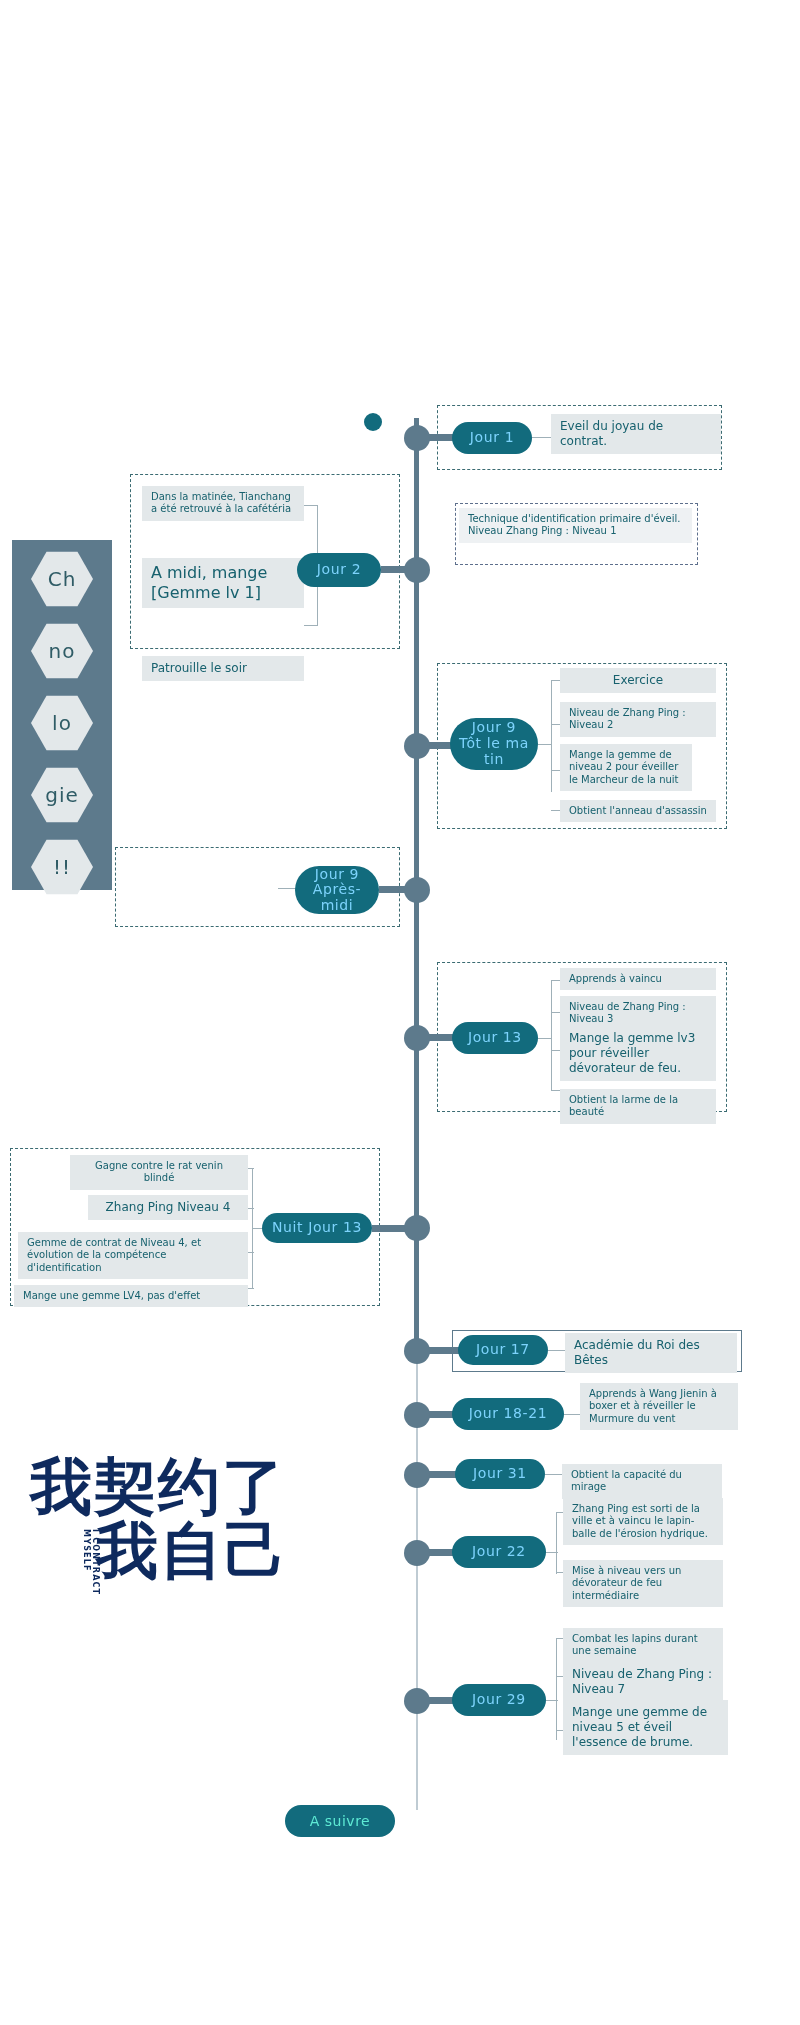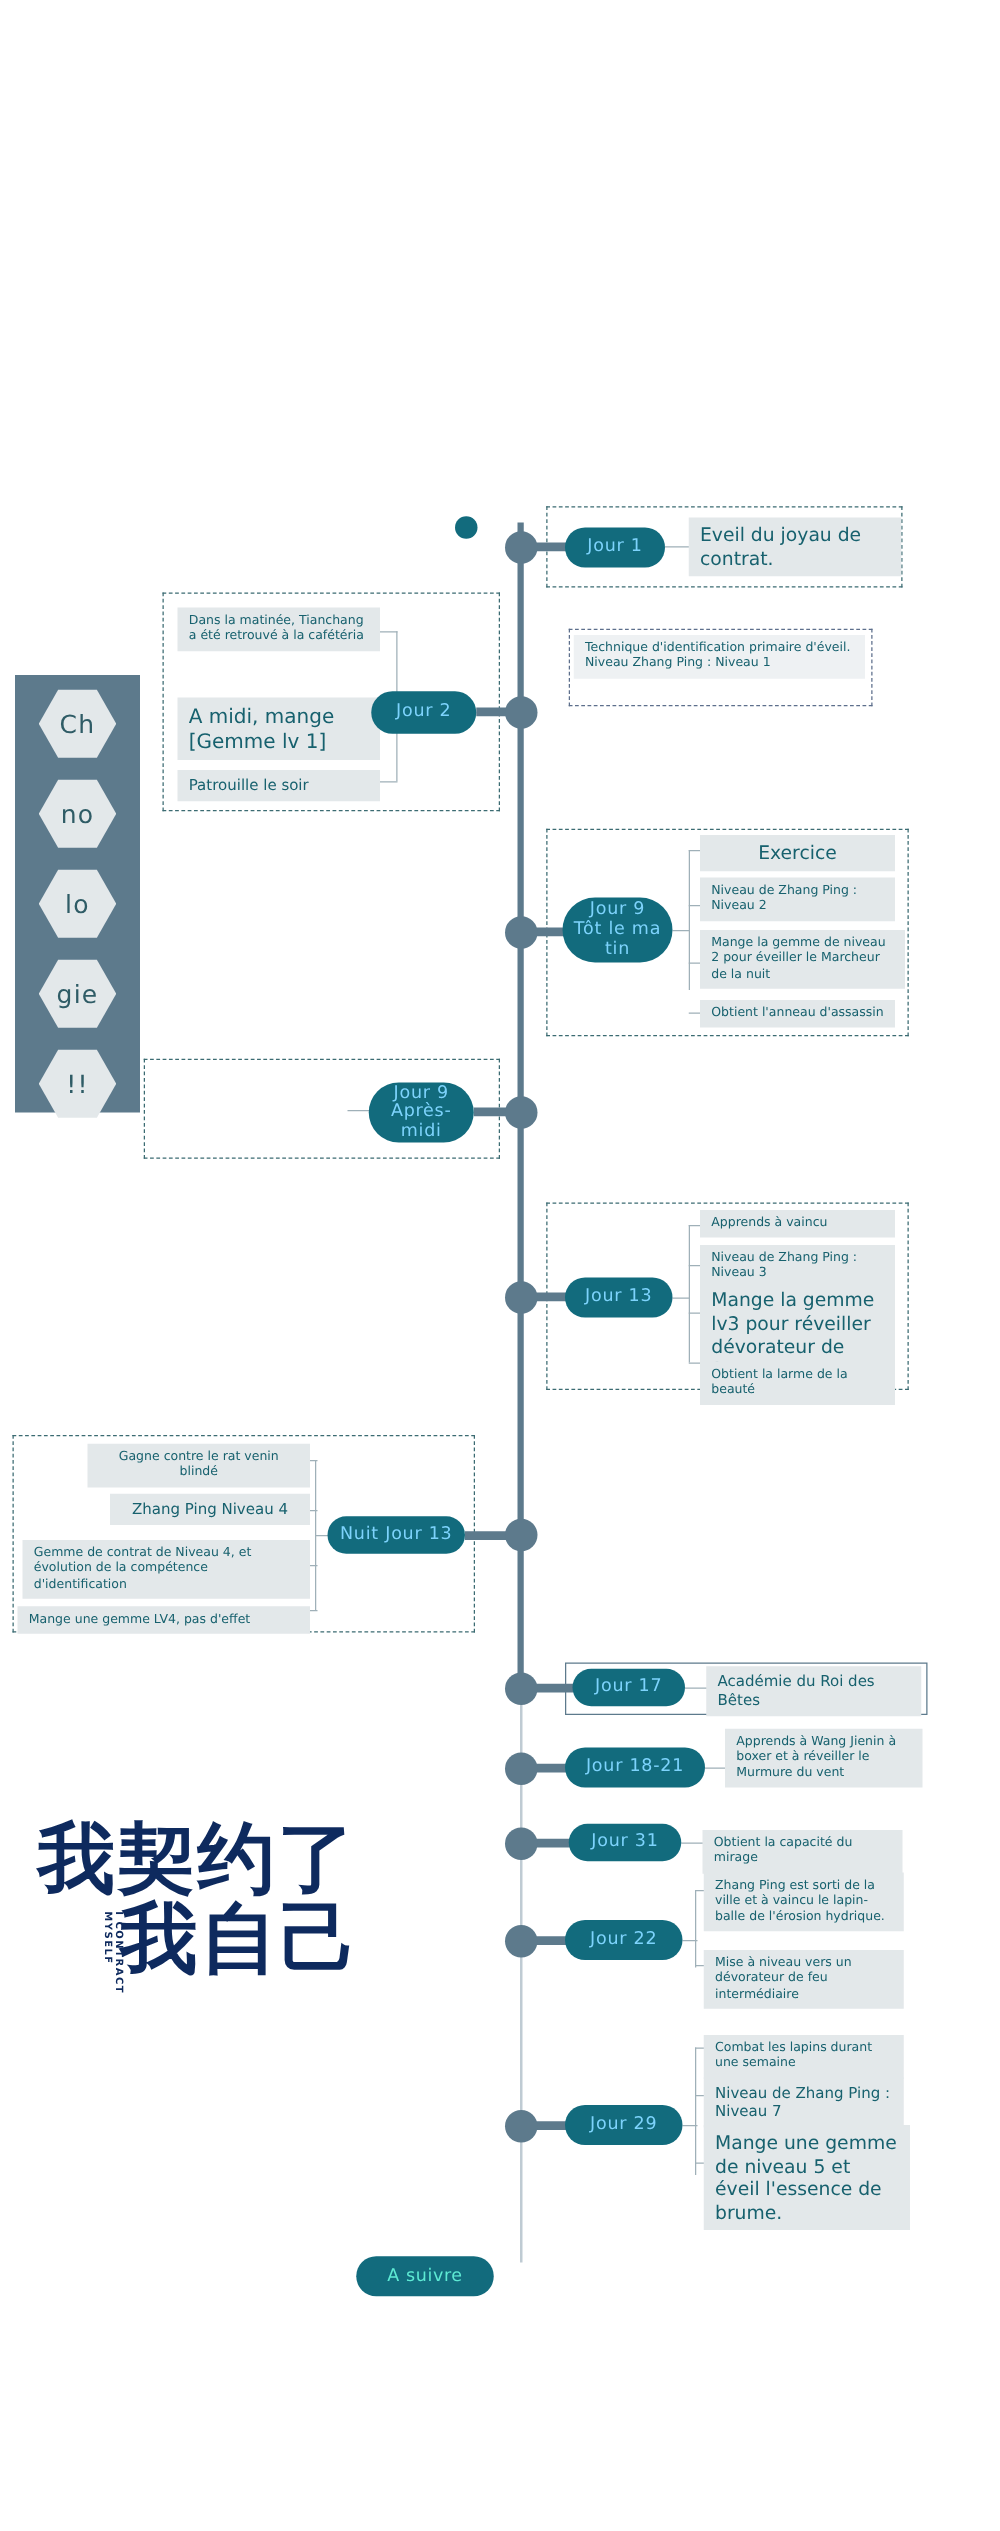--- a/index.html
+++ b/index.html
@@ -88,21 +88,21 @@
     position: absolute;
     background: #e3e8ea;
     color: #17616e;
     padding: 5px 9px;
     line-height: 1.24;
     z-index: 4;
     font-family: "DejaVu Sans", sans-serif;
   }
   .chip.c-sm  { font-size: 10px; }
   .chip.c-md  { font-size: 12px; }
-  .chip.c-lg  { font-size: 15px; }
+  .chip.c-lg  { font-size: 12px; }
   .chip.c-xl  { font-size: 16px; }
   .chip.center { text-align: center; }
 
   
   .conn {
     position: absolute;
     background: #9fb0b8;
     z-index: 2;
   }
   .conn-v { width: 1.4px; }
@@ -210,21 +210,21 @@
   <div class="frame-solid" style="left:437px;top:405px;width:285px;height:65px;border-style:dashed;border-color:#3b6b72;border-width:1.4px;"></div>
   <div class="node" style="left:404px;top:425px;"></div>
   <div class="node-stub" style="left:424px;top:434px;width:34px;"></div>
   <div class="pill" style="left:452px;top:422px;width:80px;height:32px;">Jour 1</div>
   <div class="conn conn-h" style="left:532px;top:437px;width:22px;"></div>
   <div class="chip c-lg" style="left:551px;top:414px;width:170px;">Eveil du joyau de contrat.</div>
 
   <div class="frame-solid" style="left:130px;top:474px;width:270px;height:175px;border-style:dashed;border-color:#3b6b72;border-width:1.4px;"></div>
   <div class="chip c-sm" style="left:142px;top:486px;width:162px;">Dans la matinée, Tianchang a été retrouvé à la cafétéria</div>
   <div class="chip c-xl" style="left:142px;top:558px;width:162px;">A midi, mange [Gemme lv 1]</div>
-  <div class="chip c-md" style="left:142px;top:616px;width:162px;">Patrouille le soir</div>
+  <div class="chip c-md" style="left:142px;top:656px;width:162px;">Patrouille le soir</div>
   <div class="conn conn-v" style="left:317px;top:505px;height:120px;"></div>
   <div class="conn conn-h" style="left:304px;top:505px;width:14px;"></div>
   <div class="conn conn-h" style="left:304px;top:570px;width:14px;"></div>
   <div class="conn conn-h" style="left:304px;top:625px;width:14px;"></div>
   <div class="conn conn-h" style="left:317px;top:570px;width:20px;"></div>
   <div class="pill" style="left:297px;top:553px;width:84px;height:34px;">Jour 2</div>
   <div class="node-stub" style="left:381px;top:566px;width:33px;"></div>
   <div class="node" style="left:404px;top:557px;"></div>
   <div class="frame-dashed" style="left:455px;top:503px;width:243px;height:62px;"></div>
   <div class="chip c-sm" style="left:459px;top:508px;width:233px;background:#eef1f3;">Technique d'identification primaire d'éveil. Niveau Zhang Ping : Niveau 1</div>
@@ -236,21 +236,21 @@
 Tôt le ma
 tin</div>
   <div class="conn conn-v" style="left:551px;top:680px;height:112px;"></div>
   <div class="conn conn-h" style="left:538px;top:744px;width:14px;"></div>
   <div class="conn conn-h" style="left:551px;top:680px;width:10px;"></div>
   <div class="conn conn-h" style="left:551px;top:724px;width:10px;"></div>
   <div class="conn conn-h" style="left:551px;top:770px;width:10px;"></div>
   <div class="conn conn-h" style="left:551px;top:810px;width:10px;"></div>
   <div class="chip c-lg center" style="left:560px;top:668px;width:156px;">Exercice</div>
   <div class="chip c-sm" style="left:560px;top:702px;width:156px;">Niveau de Zhang Ping : Niveau 2</div>
-  <div class="chip c-sm" style="left:560px;top:744px;width:164px;">Mange la gemme de niveau 2 pour éveiller le Marcheur de la nuit</div>
+  <div class="chip c-sm" style="left:560px;top:744px;width:132px;">Mange la gemme de niveau 2 pour éveiller le Marcheur de la nuit</div>
   <div class="chip c-sm" style="left:560px;top:800px;width:156px;">Obtient l'anneau d'assassin</div>
 
   <div class="frame-solid" style="left:115px;top:847px;width:285px;height:80px;border-style:dashed;border-color:#3b6b72;border-width:1.4px;"></div>
   <div class="conn conn-h" style="left:278px;top:888px;width:26px;"></div>
   <div class="pill" style="left:295px;top:866px;width:84px;height:48px;white-space:pre-line;">Jour 9
 Après-
 midi</div>
   <div class="node-stub" style="left:379px;top:886px;width:35px;"></div>
   <div class="node" style="left:404px;top:877px;"></div>
 

